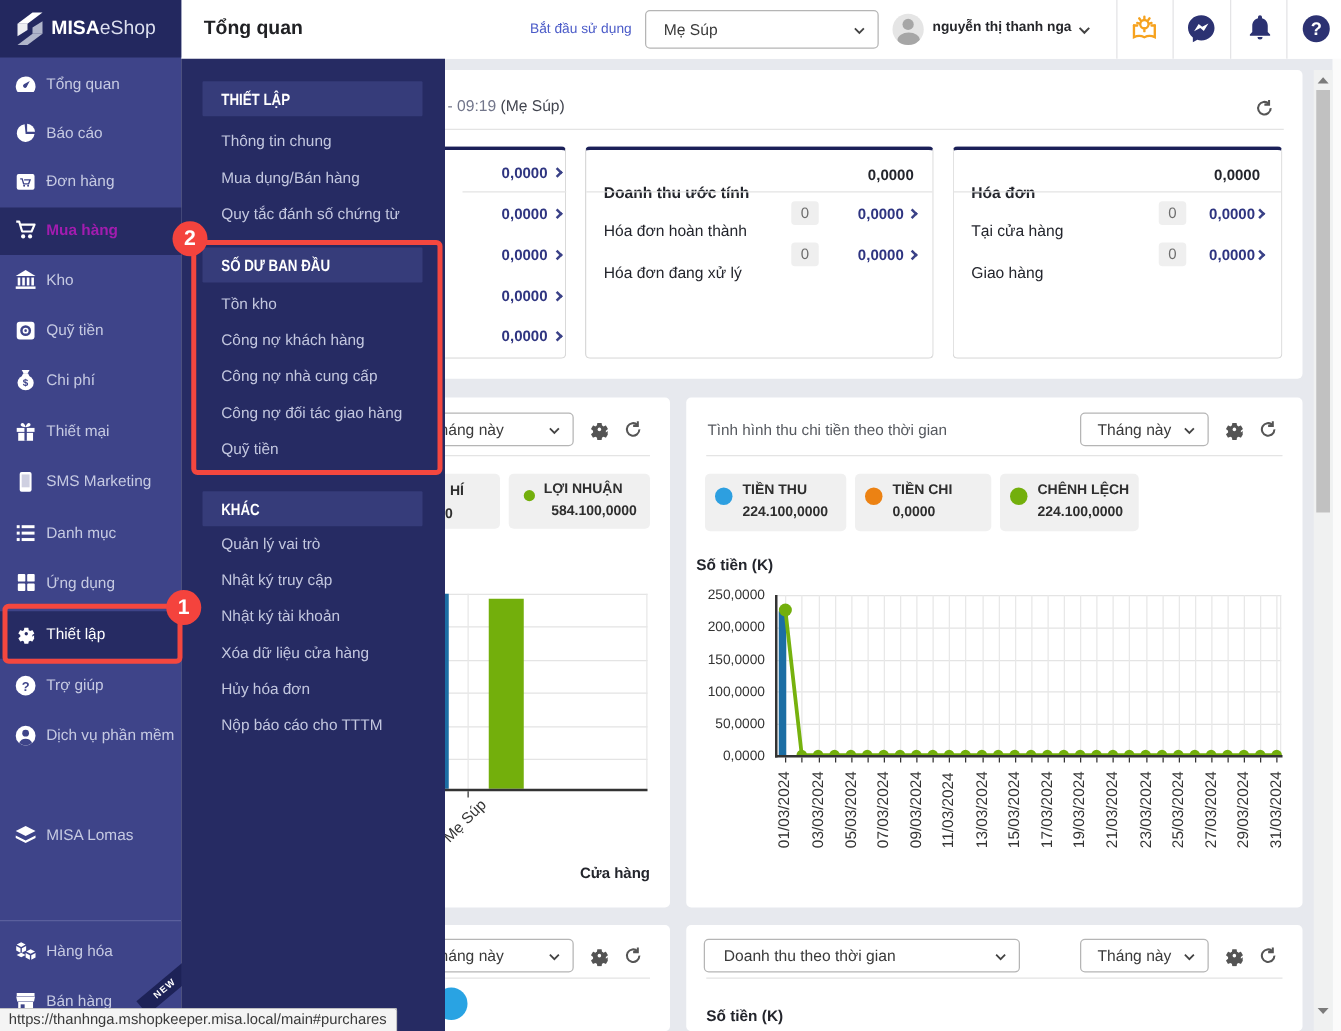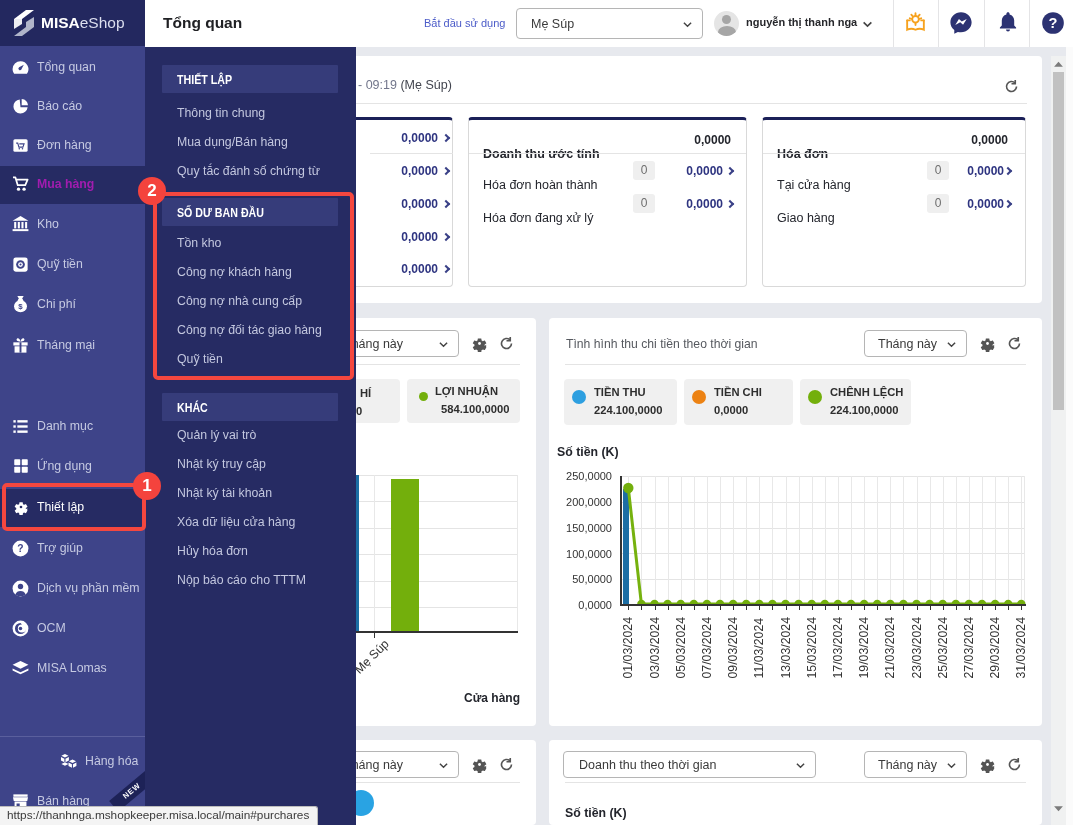--- a/index.html
+++ b/index.html
@@ -439,21 +439,30 @@
     </div>
 <div class="mitem" style="top:325px;z-index:32;">
       <span class="ic">
         <svg width="19" height="19" viewBox="0 0 24 24">
           <rect x="3" y="8" width="18" height="4" fill="#fff"></rect>
           <rect x="4.5" y="13" width="15" height="8" fill="#fff"></rect>
           <rect x="10.8" y="8" width="2.4" height="13" fill="#3e4489"></rect>
           <path fill="#fff" d="M12 7 C8 7 6 5.5 7.5 3.5 C9 2 11 3.5 12 7 C13 3.5 15 2 16.5 3.5 C18 5.5 16 7 12 7z"></path>
         </svg>
       </span>
-      <span class="lb" style="">Tháng mại</span>
+      <span class="lb" style="">Thiết mại</span>
+    </div>
+<div class="mitem" style="top:365px;z-index:32;">
+      <span class="ic">
+        <svg width="19" height="19" viewBox="0 0 24 24">
+          <rect x="6" y="2" width="12" height="20" rx="2" fill="#fff"></rect>
+          <rect x="8" y="4.5" width="8" height="13" fill="#3e4489" opacity="0.25"></rect>
+        </svg>
+      </span>
+      <span class="lb" style="">SMS Marketing</span>
     </div>
 <div class="mitem" style="top:446px;z-index:32;">
       <span class="ic">
         <svg width="18" height="18" viewBox="0 0 24 24">
           <g fill="#fff">
             <rect x="3" y="3" width="8" height="8" rx="1"></rect>
             <rect x="13" y="3" width="8" height="8" rx="1"></rect>
             <rect x="3" y="13" width="8" height="8" rx="1"></rect>
             <rect x="13" y="13" width="8" height="8" rx="1"></rect>
           </g>
@@ -498,42 +507,32 @@
 <div class="mitem" style="top:568px;z-index:32;">
       <span class="ic">
         <svg width="19" height="19" viewBox="0 0 24 24">
           <circle cx="12" cy="12" r="10" fill="#fff"></circle>
           <circle cx="12" cy="9.5" r="3.4" fill="#3e4489"></circle>
           <path d="M5.5 19.5 a7 7 0 0 1 13 0 a 10 10 0 0 1 -13 0z" fill="#3e4489"></path>
         </svg>
       </span>
       <span class="lb" style="">Dịch vụ phần mềm</span>
     </div>
-<div class="mitem" style="top:608px;z-index:32;">
-      <span class="ic">
-        <svg width="19" height="19" viewBox="0 0 24 24">
-          <circle cx="12" cy="12" r="10" fill="#fff"></circle>
-          <path d="M12 5 a7 7 0 1 0 7 7 a5.2 5.2 0 0 1-5.2 5.2 a5.2 5.2 0 1 1 0-10.4z" fill="#3e4489"></path>
-          <circle cx="12" cy="12" r="2.2" fill="#3e4489"></circle>
-        </svg>
-      </span>
-      <span class="lb" style="">OCM</span>
-    </div>
 <div class="mitem" style="top:648px;z-index:32;">
       <span class="ic">
         <svg width="20" height="20" viewBox="0 0 24 24">
           <g fill="#fff">
             <path d="M12 3 L22 8 L12 13 L2 8 Z"></path>
             <path d="M2 12.5 L12 17.5 L22 12.5 L22 15 L12 20 L2 15 Z"></path>
           </g>
         </svg>
       </span>
       <span class="lb" style="">MISA Lomas</span>
     </div>
-<div class="mitem" style="top:741px;z-index:32;margin-left:48px;">
+<div class="mitem" style="top:741px;z-index:32;">
       <span class="ic">
         <svg width="20" height="20" viewBox="0 0 24 24">
           <g fill="#fff">
             <path d="M7.5 3 L12 5.3 L7.5 7.6 L3 5.3 Z M2.5 6.8 L6.8 9 L6.8 13.5 L2.5 11.3 Z M12.5 6.8 L8.2 9 L8.2 13.5 L12.5 11.3 Z"></path>
             <path d="M17 10 L21.5 12.3 L17 14.6 L12.5 12.3 Z M12 13.8 L16.3 16 L16.3 20.5 L12 18.3 Z M22 13.8 L17.7 16 L17.7 20.5 L22 18.3 Z"></path>
             <path d="M7.5 13.5 L12 15.8 L7.5 18.1 L3 15.8 Z"></path>
           </g>
         </svg>
       </span>
       <span class="lb" style="">Hàng hóa</span>

